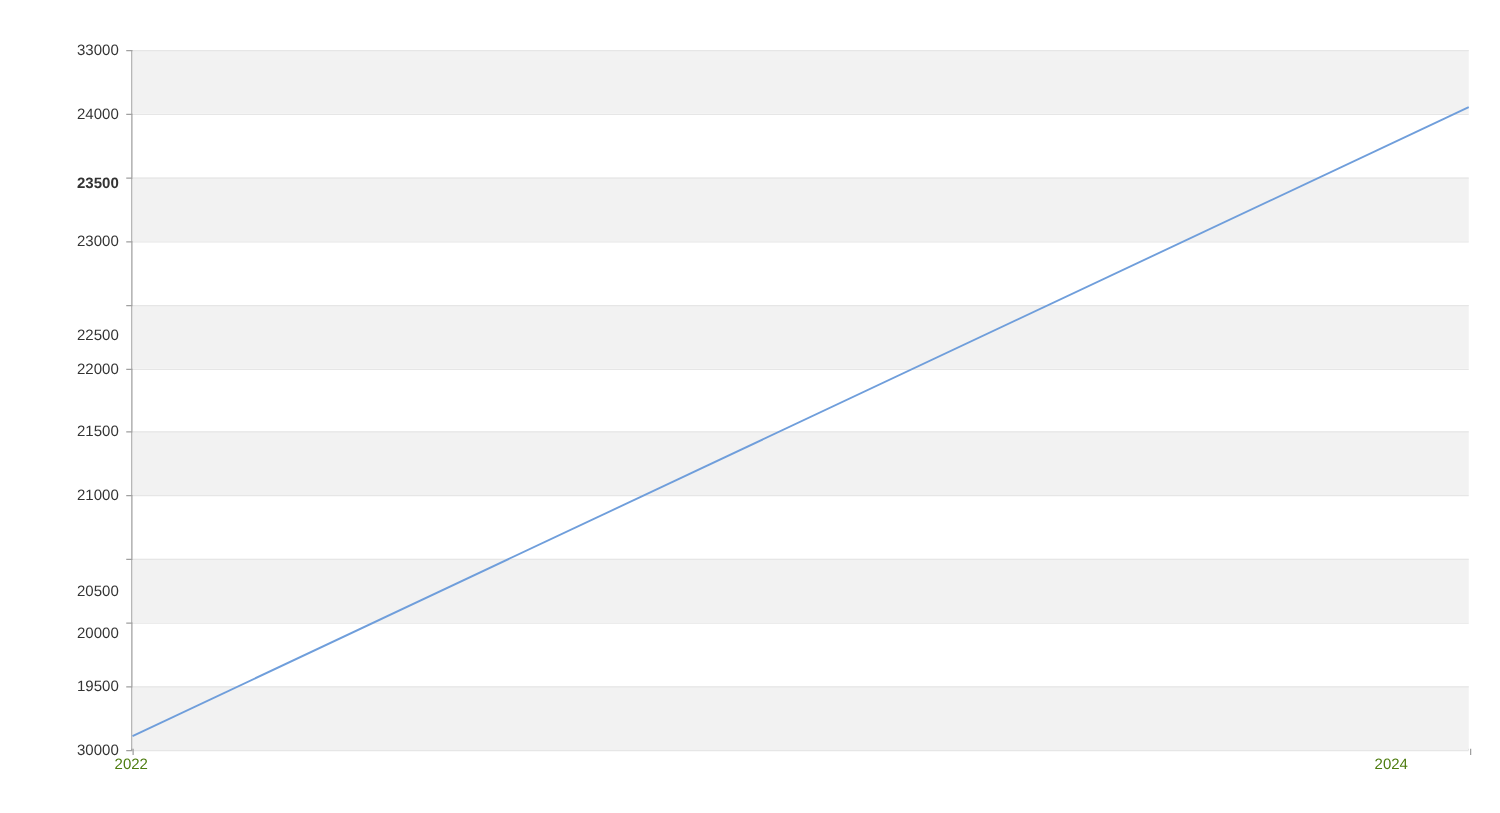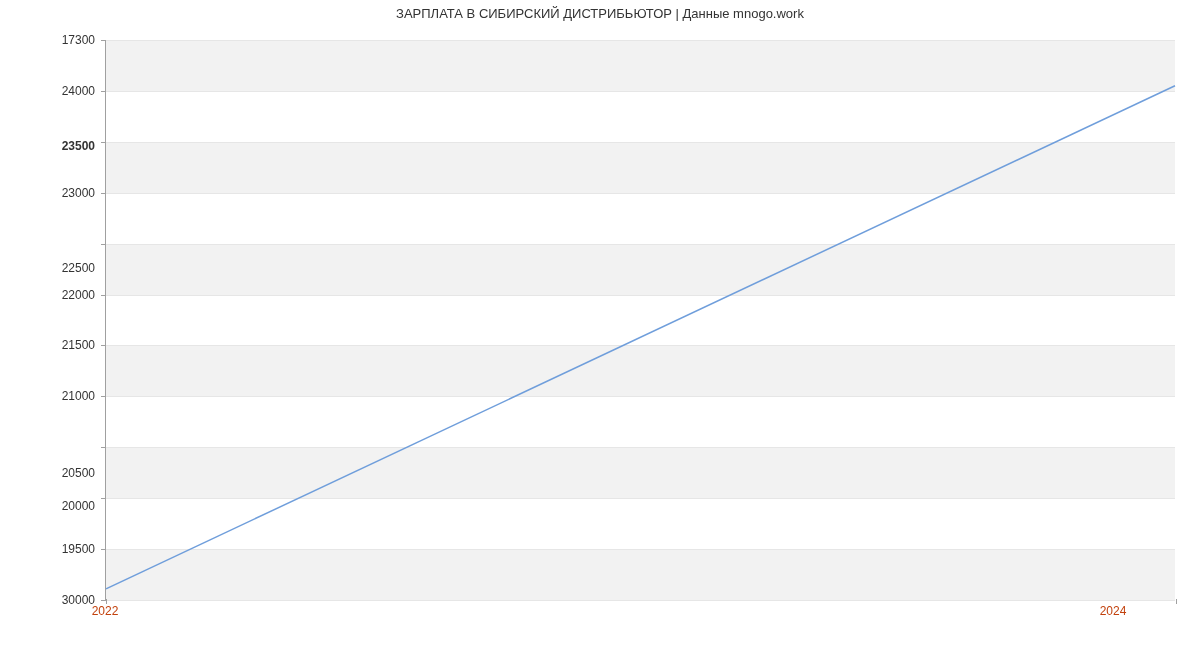--- a/index.html
+++ b/index.html
@@ -69,37 +69,36 @@
     font-size: 12px;
     color: #333;
     text-align: right;
     white-space: nowrap;
   }
   .xlab {
     position: absolute;
     top: 604px;
     transform: translateX(-50%);
     font-size: 12px;
-    color: #c2410c;
+    color: #4d7c0f;
     white-space: nowrap;
   }
   svg.line {
     position: absolute;
     left: 0;
     top: 0;
     width: 100%;
     height: 100%;
     overflow: visible;
   }
 </style>
 </head>
 <body>
 
 <div class="chart-wrap">
-  <div class="title">ЗАРПЛАТА В СИБИРСКИЙ ДИСТРИБЬЮТОР | Данные mnogo.work</div>
 
   <div class="plot" id="plot">
     <div class="grid" style="top: 560px;"></div>
       <div class="band" style="top: 509.091px; height: 50.9091px;"></div>
       <div class="grid" style="top: 509.091px;"></div>
       <div class="grid" style="top: 458.182px;"></div>
       <div class="band" style="top: 407.273px; height: 50.9091px;"></div>
       <div class="grid" style="top: 407.273px;"></div>
       <div class="grid" style="top: 356.364px;"></div>
       <div class="band" style="top: 305.455px; height: 50.9091px;"></div>
@@ -137,19 +136,19 @@
       <div class="ylab" style="top: 549.091px; margin-left: 44px;">19500</div>
       <div class="ylab" style="top: 506px;">20000</div>
       <div class="ylab" style="top: 473px;">20500</div>
       <div class="ylab" style="top: 396.364px;">21000</div>
       <div class="ylab" style="top: 345.455px;">21500</div>
       <div class="ylab" style="top: 294.545px;">22000</div>
       <div class="ylab" style="top: 243.636px; margin-top: 24px;">22500</div>
       <div class="ylab" style="top: 192.727px; margin-left: 44px;">23000</div>
       <div class="ylab" style="top: 146px; font-weight: bold;">23500</div>
       <div class="ylab" style="top: 90.9091px;">24000</div>
-      <div class="ylab" style="top: 40px;">17300</div>
+      <div class="ylab" style="top: 40px;">33000</div>
     </div>
   <div id="xlabels">
       <div class="xlab" style="left: 105px;">2022</div>
       <div class="xlab" style="left: 1113px;">2024</div>
     </div>
 </div>
 
 </body></html>

